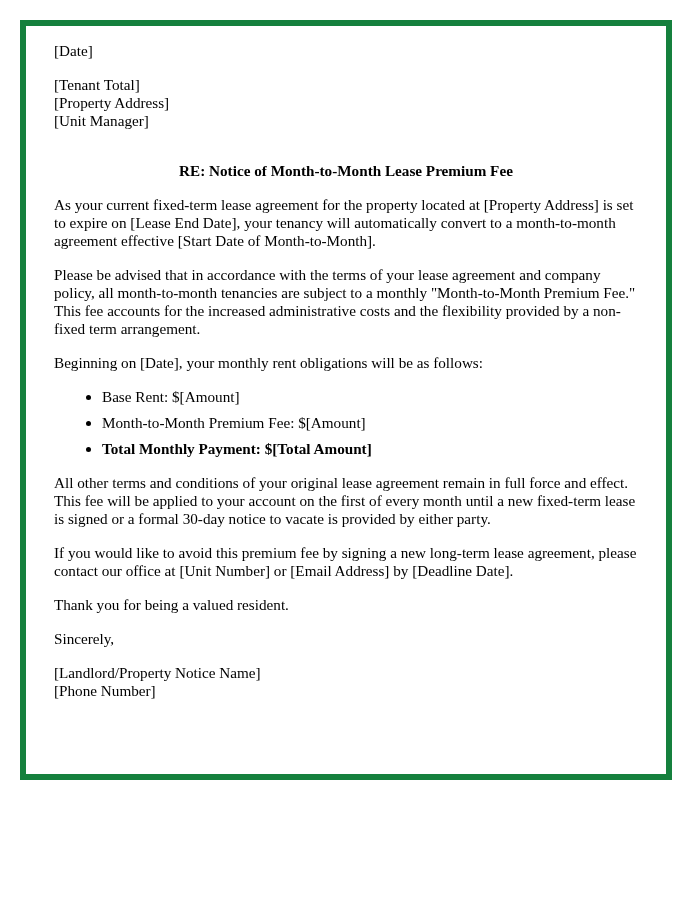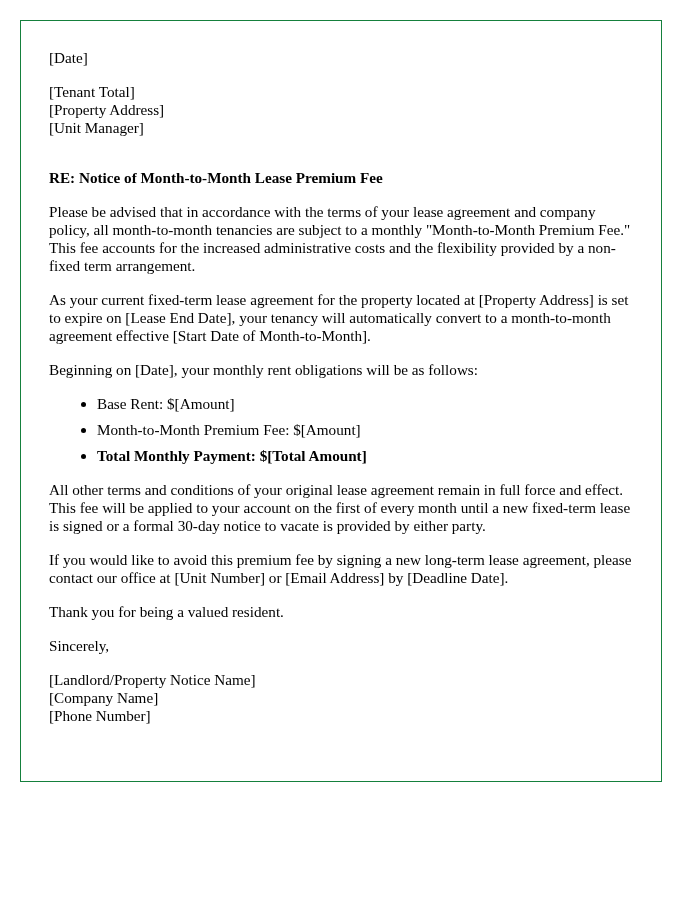--- a/index.html
+++ b/index.html
@@ -15,31 +15,32 @@
       font-size: 15.2px;
       line-height: 18px;
       color: #000000;
     }
     .letter {
       position: absolute;
       left: 20px;
       top: 20px;
       width: 584px;
       height: 700px;
-      border: 1px solid #15803d;
-      padding: 28px 28px 32px 28px;
+      border: 6px solid #15803d;
+      padding: 16px 28px 32px 28px;
     }
     .letter p {
       margin: 0 0 16px 0;
     }
     .block-lines div {
       margin: 0;
     }
     .subject {
       font-weight: bold;
+      text-align: center;
     }
     ul.charges {
       margin: 0 0 16px 0;
       padding-left: 40px;
       list-style-type: disc;
     }
     ul.charges li {
       margin: 8px;
     }
     ul.charges li.total {
@@ -57,39 +58,38 @@
     </p>
     <div>[Tenant Total]</div>
     <div>[Property Address]</div>
     <div>[Unit Manager]</div>
   <p></p>
   <div style="height:16px"></div>
 
   <p class="subject">RE: Notice of Month-to-Month Lease Premium Fee</p>
 
 
+  <p>As your current fixed-term lease agreement for the property located at [Property Address] is set to expire on [Lease End Date], your tenancy will automatically convert to a month-to-month agreement effective [Start Date of Month-to-Month].</p>
+
   <p>Please be advised that in accordance with the terms of your lease agreement and company policy, all month-to-month tenancies are subject to a monthly "Month-to-Month Premium Fee." This fee accounts for the increased administrative costs and the flexibility provided by a non-fixed term arrangement.</p>
-
-  <p>As your current fixed-term lease agreement for the property located at [Property Address] is set to expire on [Lease End Date], your tenancy will automatically convert to a month-to-month agreement effective [Start Date of Month-to-Month].</p>
 
   <p>Beginning on [Date], your monthly rent obligations will be as follows:</p>
 
   <ul class="charges">
     <li>Base Rent: $[Amount]</li>
     <li>Month-to-Month Premium Fee: $[Amount]</li>
     <li class="total">Total Monthly Payment: $[Total Amount]</li>
   </ul>
 
   <p>All other terms and conditions of your original lease agreement remain in full force and effect. This fee will be applied to your account on the first of every month until a new fixed-term lease is signed or a formal 30-day notice to vacate is provided by either party.</p>
 
   <p>If you would like to avoid this premium fee by signing a new long-term lease agreement, please contact our office at [Unit Number] or [Email Address] by [Deadline Date].</p>
 
   <p>Thank you for being a valued resident.</p>
 
   <p>Sincerely,</p>
 
   <div class="block-lines">
     <div>[Landlord/Property Notice Name]</div>
-    <div>[Company Name]</div>
     <div>[Phone Number]</div>
   </div>
 
 </div>
 
 </body></html>

